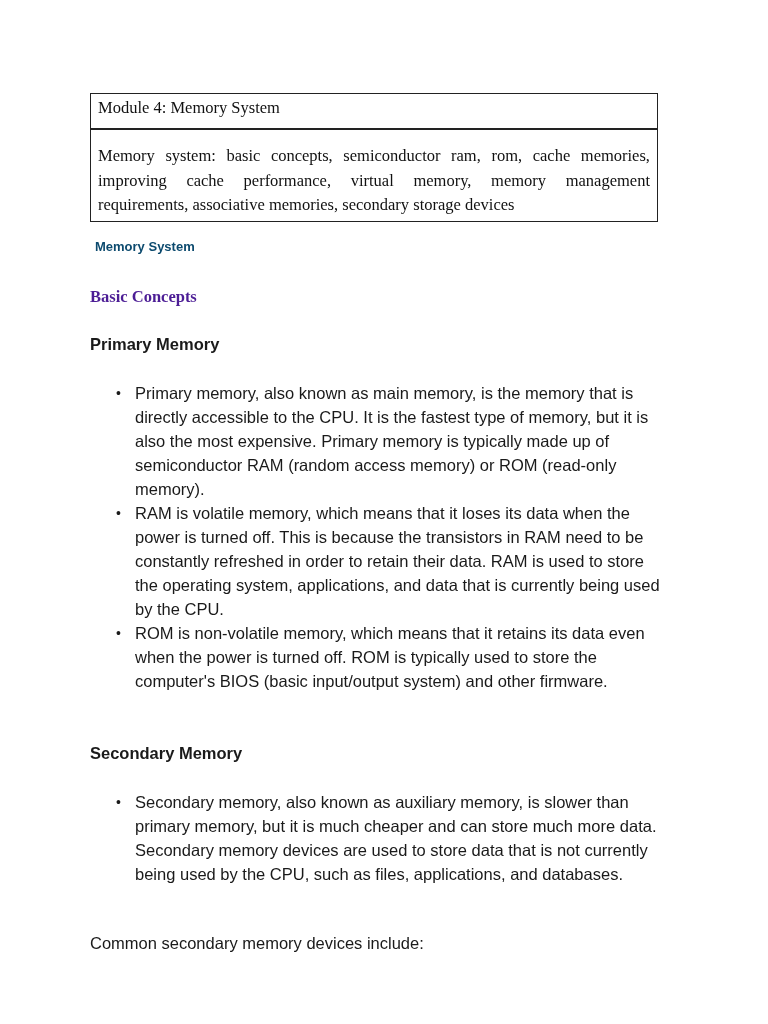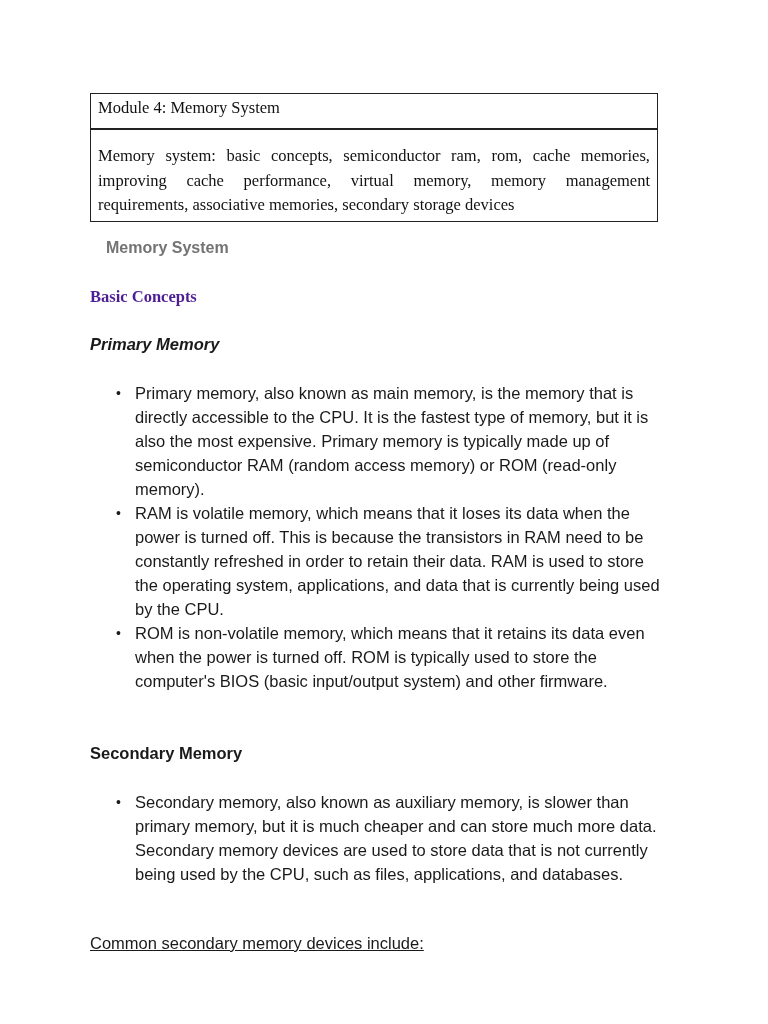--- a/index.html
+++ b/index.html
@@ -48,45 +48,44 @@
     .content {
       position: absolute;
       left: 90px;
       top: 0;
       width: 580px;
       font-family: "Liberation Sans", "DejaVu Sans", sans-serif;
     }
     .h-memory-system {
       position: absolute;
       top: 239px;
-      left: 16px;
-      font-size: 16px;
+      left: 5px;
+      font-size: 13px;
       font-weight: bold;
-      color: #737373;
+      color: #0c4a6e;
       white-space: nowrap;
     }
     .h-basic-concepts {
       position: absolute;
       top: 287px;
       left: 0;
       font-size: 16.5px;
       font-weight: bold;
       color: #4c1d95;
       white-space: nowrap;
       font-family: Liberation Serif, serif;
     }
     .h-primary {
       position: absolute;
       top: 335px;
       left: 0;
       font-size: 16.5px;
       font-weight: bold;
       color: #1a1a1a;
       white-space: nowrap;
-      font-style: italic;
     }
     .h-secondary {
       position: absolute;
       top: 744px;
       left: 0;
       font-size: 16.5px;
       font-weight: bold;
       color: #1a1a1a;
       white-space: nowrap;
       text-align: center;
@@ -116,21 +115,20 @@
     }
     .list-primary { top: 381px; }
     .list-secondary { top: 790px; }
     .common-devices {
       position: absolute;
       top: 934px;
       left: 0;
       font-size: 16.5px;
       color: #1a1a1a;
       white-space: nowrap;
-      text-decoration: underline;
     }
   </style>
 </head>
 <body>
 
 <div class="page">
 
   <div class="module-box">
     <div class="module-title">Module 4: Memory System</div>
     <div class="module-desc">Memory system: basic concepts, semiconductor ram, rom, cache memories, improving cache performance, virtual memory, memory management requirements, associative memories, secondary storage devices</div>

